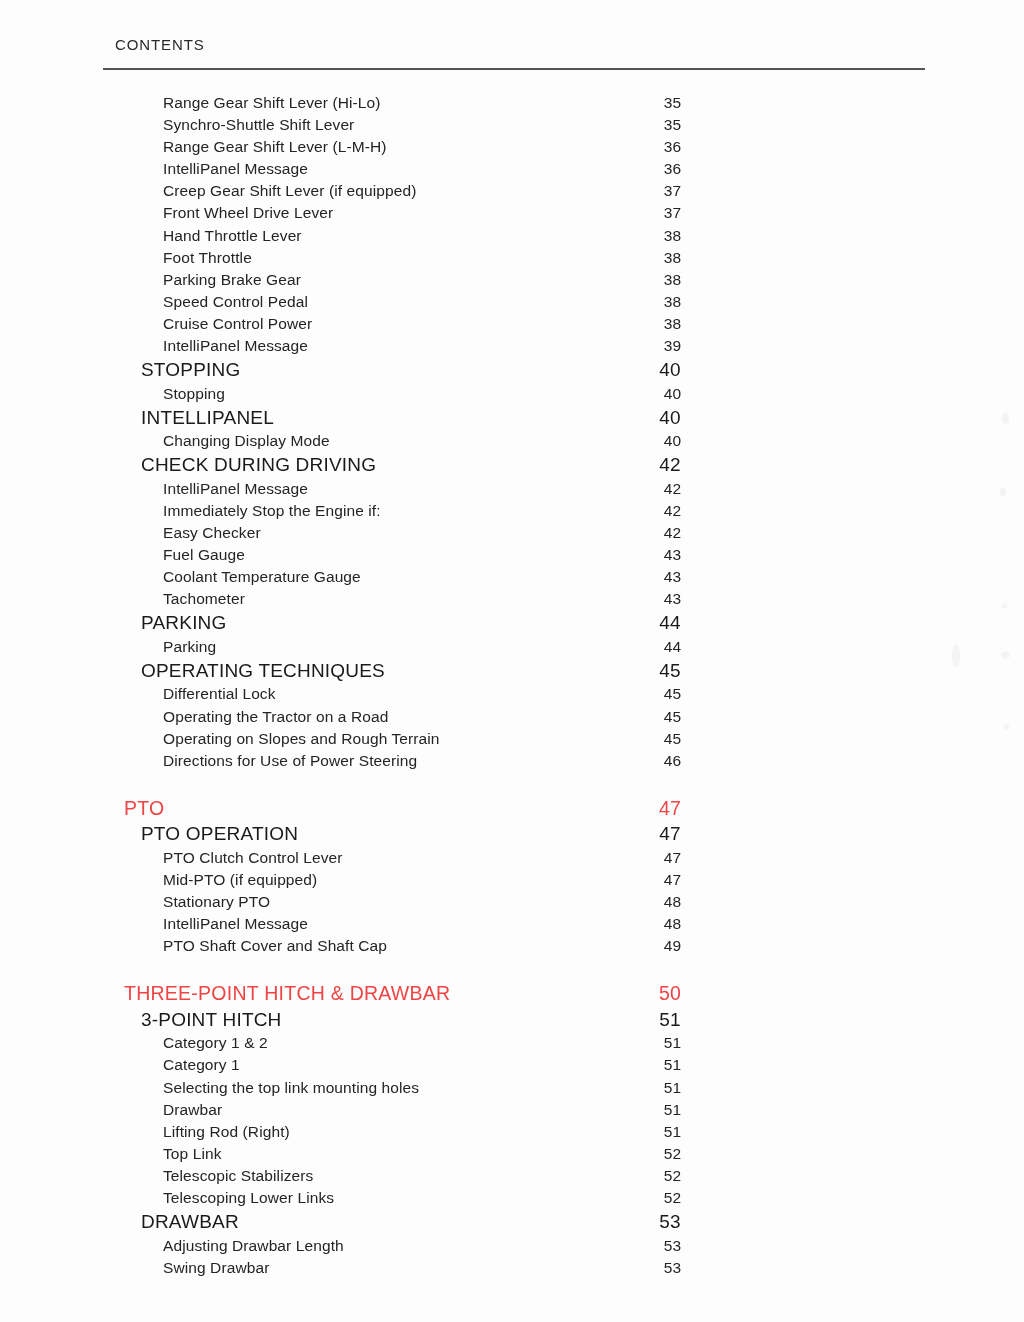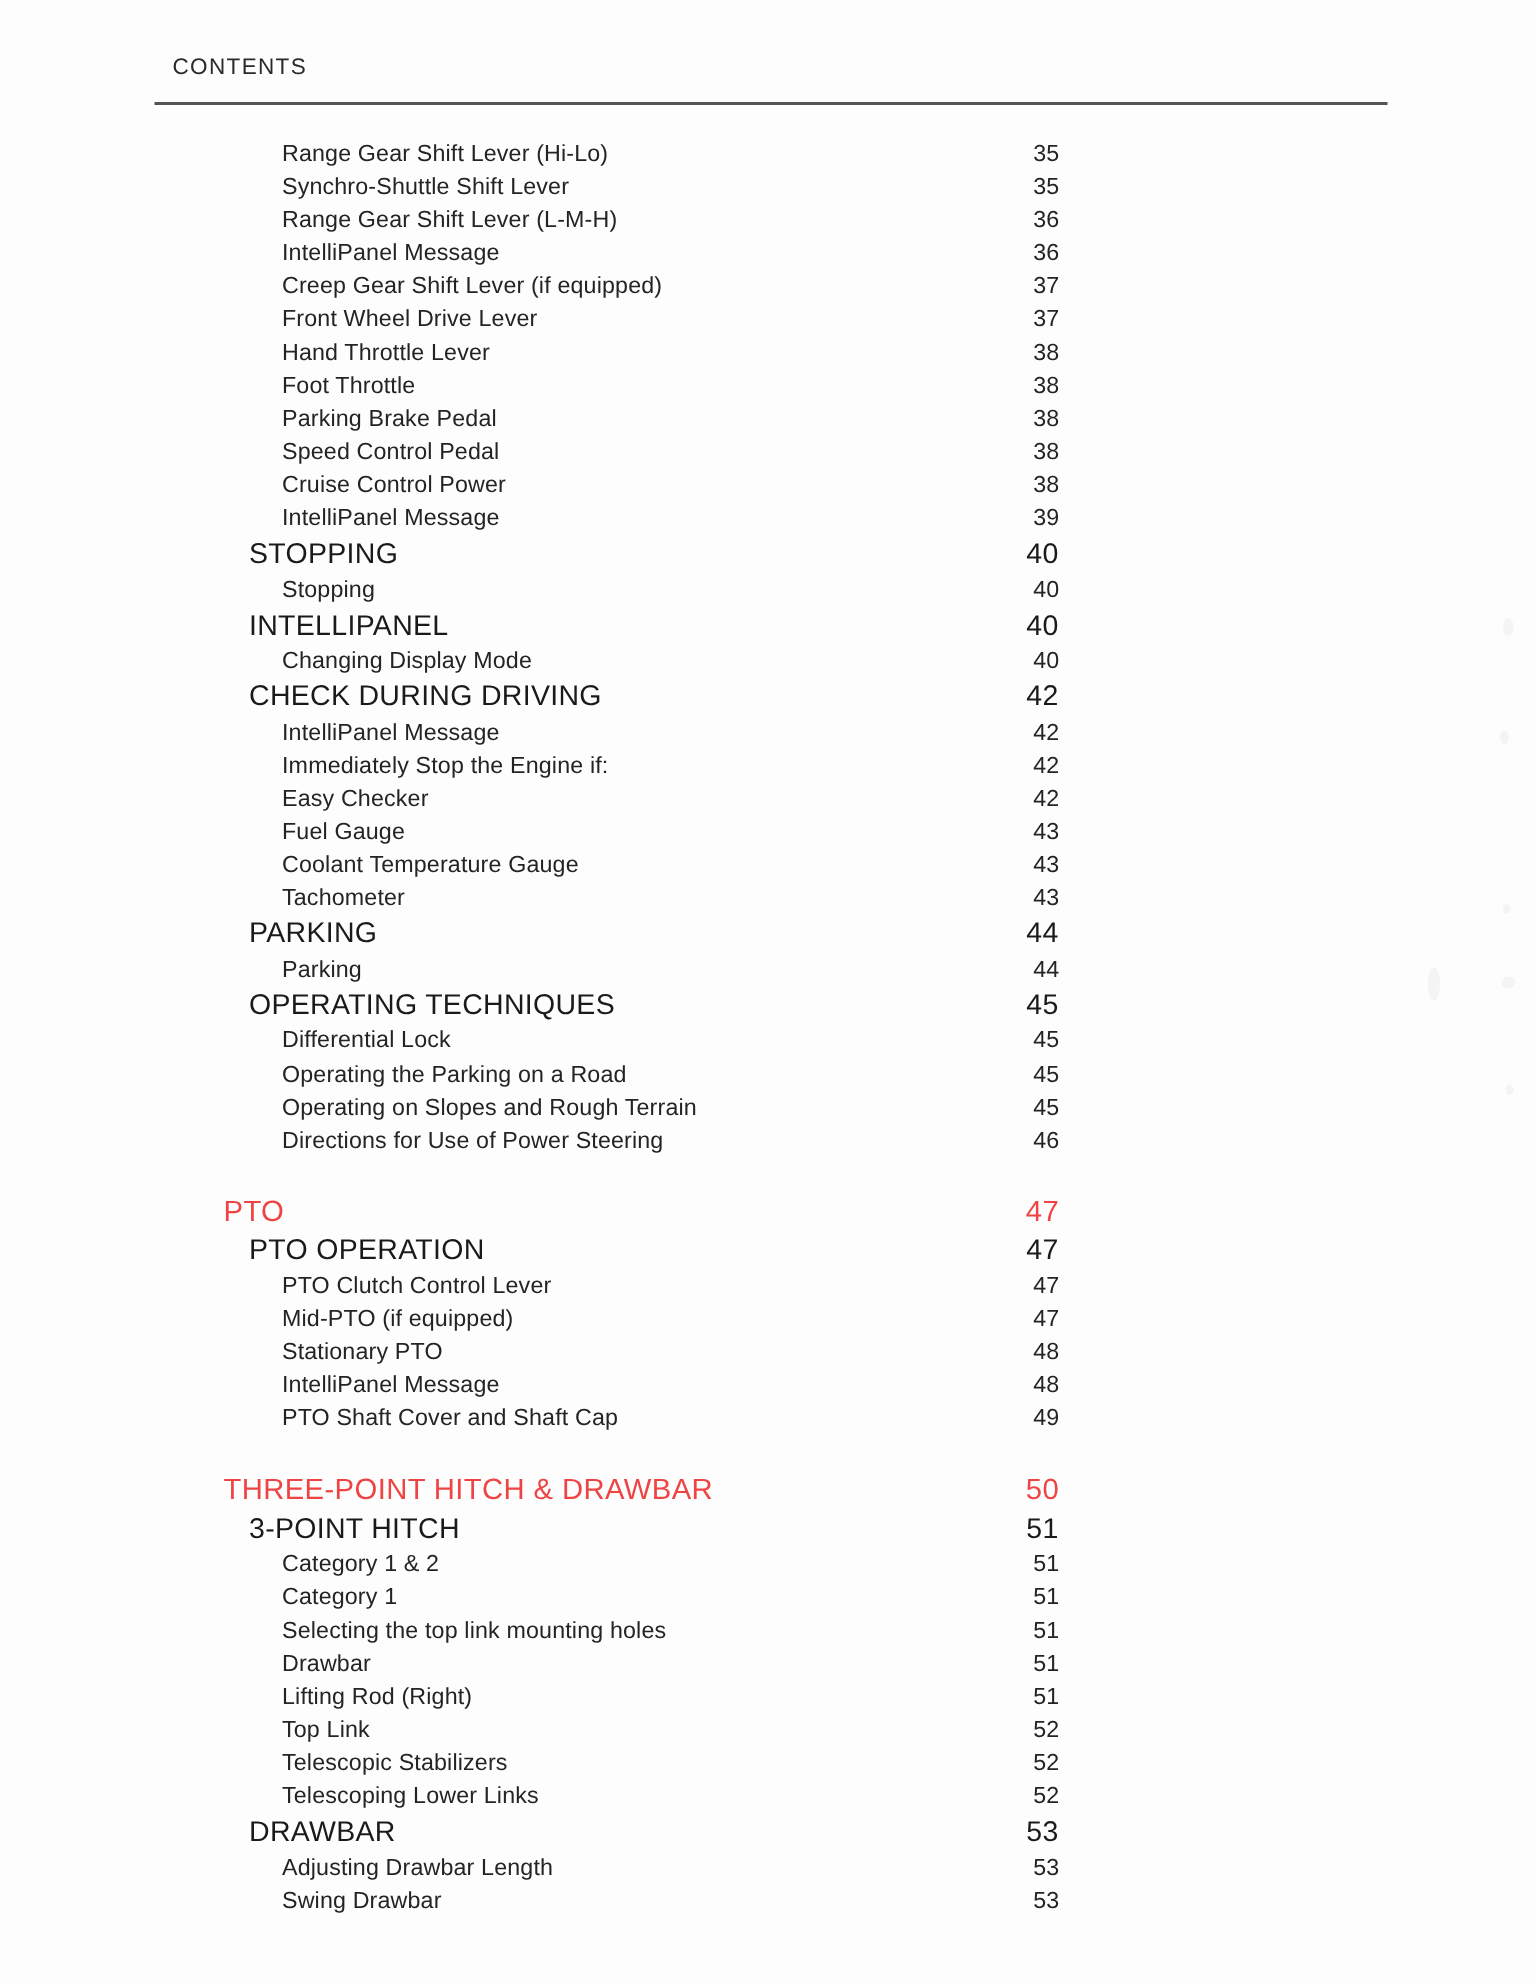--- a/index.html
+++ b/index.html
@@ -47,21 +47,20 @@
     width: 822px;
     height: 2px;
     background: #555555;
   }
 
   .toc {
     position: absolute;
     left: 0;
     top: 92px;
     width: 816px;
-    margin-left: 25px;
   }
 
   .entry {
     display: flex;
     align-items: baseline;
     width: 100%;
     box-sizing: border-box;
     padding-right: 131px;
     white-space: nowrap;
   }
@@ -185,21 +184,21 @@
         <span class="title">Hand Throttle Lever</span>
         <span class="leader"></span>
         <span class="page-no">38</span>
       </div>
       <div class="entry level-2">
         <span class="title">Foot Throttle</span>
         <span class="leader"></span>
         <span class="page-no">38</span>
       </div>
       <div class="entry level-2">
-        <span class="title">Parking Brake Pedal</span>
+        <span class="title">Parking Brake Gear</span>
         <span class="leader"></span>
         <span class="page-no">38</span>
       </div>
       <div class="entry level-2">
         <span class="title">Speed Control Pedal</span>
         <span class="leader"></span>
         <span class="page-no">38</span>
       </div>
       <div class="entry level-2">
         <span class="title">Cruise Control Power</span>
@@ -280,21 +279,21 @@
         <span class="title">OPERATING TECHNIQUES</span>
         <span class="leader"></span>
         <span class="page-no">45</span>
       </div>
       <div class="entry level-2">
         <span class="title">Differential Lock</span>
         <span class="leader"></span>
         <span class="page-no">45</span>
       </div>
       <div class="entry level-2">
-        <span class="title">Operating the Parking on a Road</span>
+        <span class="title">Operating the Tractor on a Road</span>
         <span class="leader"></span>
         <span class="page-no">45</span>
       </div>
       <div class="entry level-2">
         <span class="title">Operating on Slopes and Rough Terrain</span>
         <span class="leader"></span>
         <span class="page-no">45</span>
       </div>
       <div class="entry level-2">
         <span class="title">Directions for Use of Power Steering</span>

